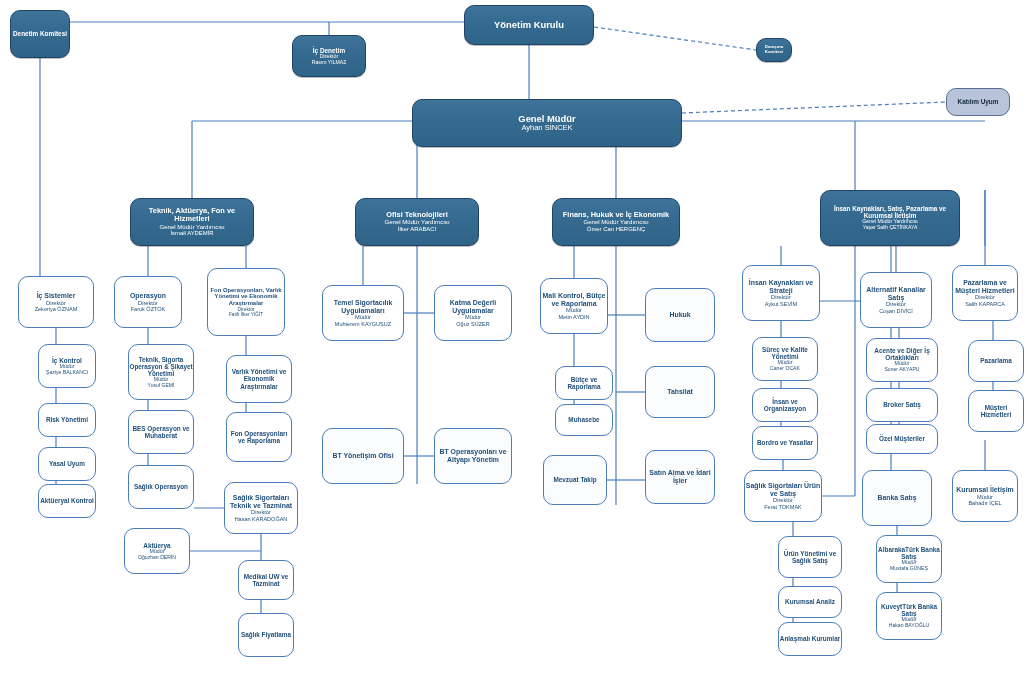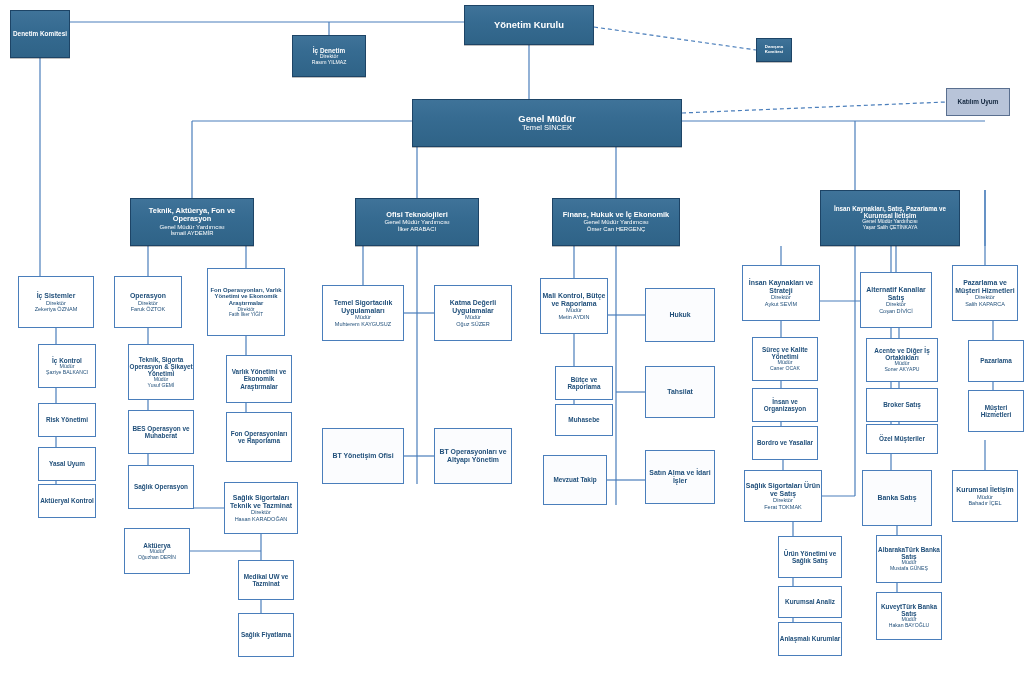--- a/index.html
+++ b/index.html
@@ -3,21 +3,21 @@
 <meta charset="utf-8">
 <title>Organizasyon Şeması</title>
 <style>
   html,body{margin:0;padding:0;background:#ffffff;}
   body{font-family:"Liberation Sans","DejaVu Sans",sans-serif;}
   #canvas{position:relative;width:1024px;height:673px;background:#fff;overflow:hidden;}
   #links{position:absolute;left:0;top:0;width:1024px;height:673px;}
 
   .node{position:absolute;box-sizing:border-box;display:flex;flex-direction:column;
         align-items:center;justify-content:center;text-align:center;line-height:1.12;
-        overflow:hidden;}
+        overflow:hidden;border-radius:10px;}
   .node .t{display:block;width:100%;}
 
   
   .dark{
     background:linear-gradient(180deg,#3f7399 0%,#366b91 40%,#2f6387 100%);
     border:1px solid #1d4straight;
     border:1px solid #1d4466;
     color:#ffffff;
     box-shadow:0 1px 0 rgba(0,0,0,.25);
   }
@@ -145,27 +145,27 @@
       <div class="node dark" style="left: 756px; top: 38px; width: 36px; height: 24px; font-size: 4.4px;">
         <span class="t title" style="font-size: 4.4px;">Danışma Komitesi</span>
       </div>
       <div class="node dark" style="left: 292px; top: 35px; width: 74px; height: 42px; font-size: 6.4px;">
         <span class="t title" style="font-size: 6.4px;">İç Denetim</span>
         <span class="t role" style="font-size: 5.25px;">Direktör</span>
         <span class="t person" style="font-size: 5.12px;">Rasım YILMAZ</span>
       </div>
       <div class="node dark" style="left: 412px; top: 99px; width: 270px; height: 48px; font-size: 9.4px;">
         <span class="t title" style="font-size: 9.4px;">Genel Müdür</span>
-        <span class="t person" style="font-size: 7.52px;">Temel SİNCEK</span>
+        <span class="t person" style="font-size: 7.52px;">Ayhan SİNCEK</span>
       </div>
       <div class="node gray" style="left: 946px; top: 88px; width: 64px; height: 28px; font-size: 6.4px;">
         <span class="t title" style="font-size: 6.4px;">Katılım Uyum</span>
       </div>
       <div class="node dark" style="left: 130px; top: 198px; width: 124px; height: 48px; font-size: 7.4px;">
-        <span class="t title" style="font-size: 7.4px;">Teknik, Aktüerya, Fon ve Operasyon</span>
+        <span class="t title" style="font-size: 7.4px;">Teknik, Aktüerya, Fon ve Hizmetleri</span>
         <span class="t role" style="font-size: 6.07px;">Genel Müdür Yardımcısı</span>
         <span class="t person" style="font-size: 5.92px;">İsmail AYDEMİR</span>
       </div>
       <div class="node dark" style="left: 355px; top: 198px; width: 124px; height: 48px; font-size: 7.4px;">
         <span class="t title" style="font-size: 7.4px;">Ofisi Teknolojileri</span>
         <span class="t role" style="font-size: 6.07px;">Genel Müdür Yardımcısı</span>
         <span class="t person" style="font-size: 5.92px;">İlker ARABACI</span>
       </div>
       <div class="node dark" style="left: 552px; top: 198px; width: 128px; height: 48px; font-size: 7.4px;">
         <span class="t title" style="font-size: 7.4px;">Finans, Hukuk ve İç Ekonomik</span>

